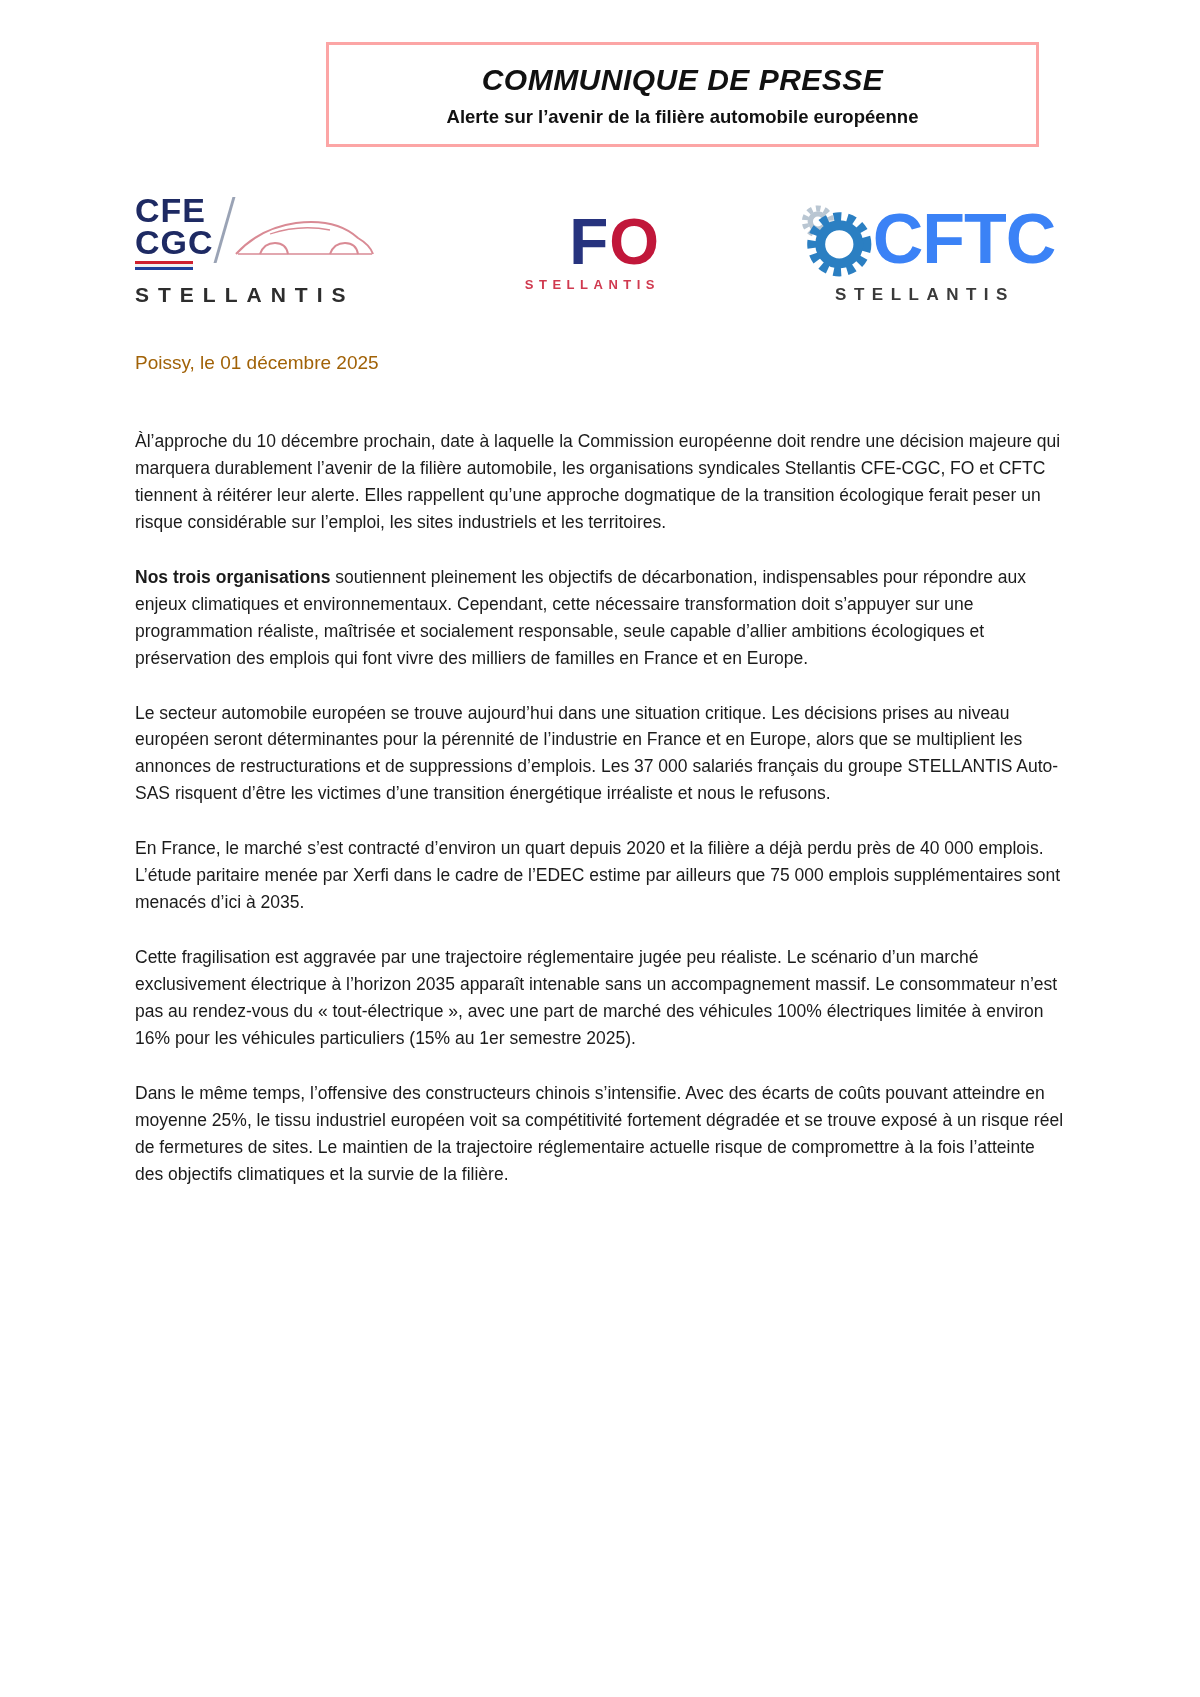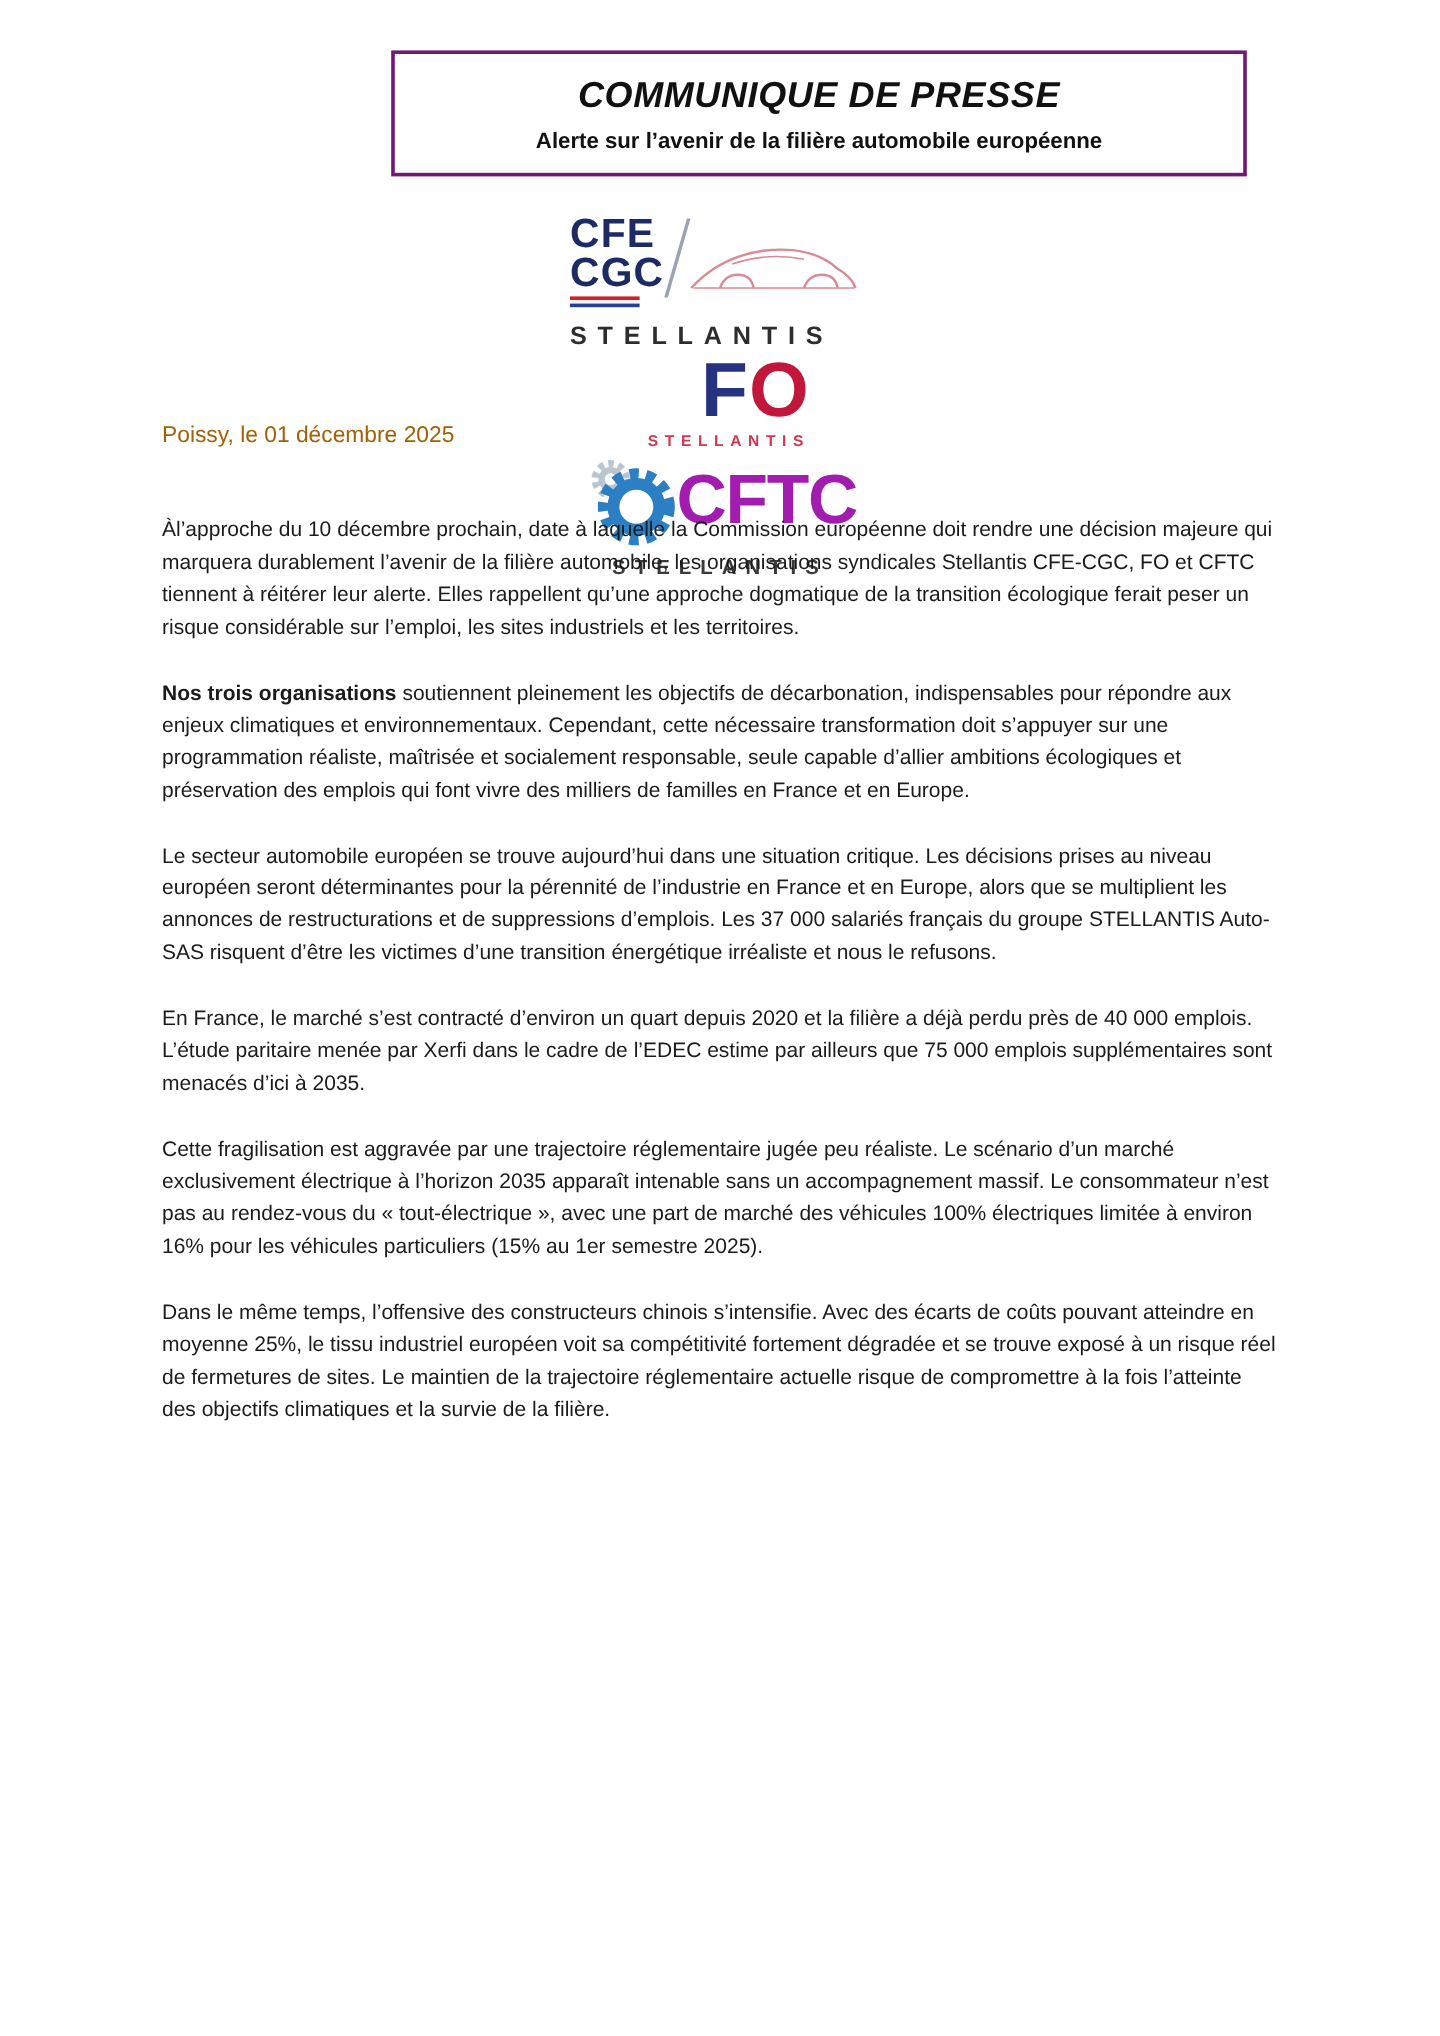--- a/index.html
+++ b/index.html
@@ -12,21 +12,21 @@
     font-family: "Liberation Sans", sans-serif;
     color: #1c1c1c;
     overflow: hidden;
   }
   .content { padding: 42px 135px 0 135px; }
 
   
   .header-box {
     width: 713px;
     margin-left: 191px;
-    border: 3px solid #701a75;
+    border: 3px solid #fca5a5;
     text-align: center;
     padding: 18px 10px 16px 10px;
   }
   .header-title {
     font-size: 30px;
     font-weight: 800;
     font-style: italic;
     letter-spacing: 0.5px;
     color: #111;
   }
@@ -37,21 +37,20 @@
     color: #111;
   }
 
   
   .logos {
     margin-top: 33px;
     height: 142px;
     display: flex;
     align-items: center;
     justify-content: space-between;
-    flex-direction: column;
   }
   .logo { text-align: center; }
 
   
   .logo-cfe { width: 250px; }
   .cfe-row { display: flex; align-items: flex-end; justify-content: flex-start; }
   .cfe-block { position: relative; text-align: left; padding-right: 14px; }
   .cfe-block::after {
     content: "";
     position: absolute;
@@ -95,24 +94,24 @@
     letter-spacing: 5.5px;
     color: #d0394f;
     white-space: nowrap;
   }
 
   
   .logo-cftc { width: 280px; text-align: center; }
   .cftc-row { display: flex; align-items: center; justify-content: center; }
   .cftc-gear { width: 84px; height: 84px; margin-right: -6px; }
   .cftc-text {
-    font-size: 58px;
+    font-size: 70px;
     font-weight: 800;
     letter-spacing: -1px;
-    color: #a21caf;
+    color: #3b82f6;
     line-height: 1;
   }
   .logo-cftc .logo-brand { font-size: 17px; letter-spacing: 7.5px; margin-top: 4px; color: #3a3a3a; }
 
   
   .date-line {
     margin-top: 30px;
     font-size: 19px;
     color: #a16207;
   }

